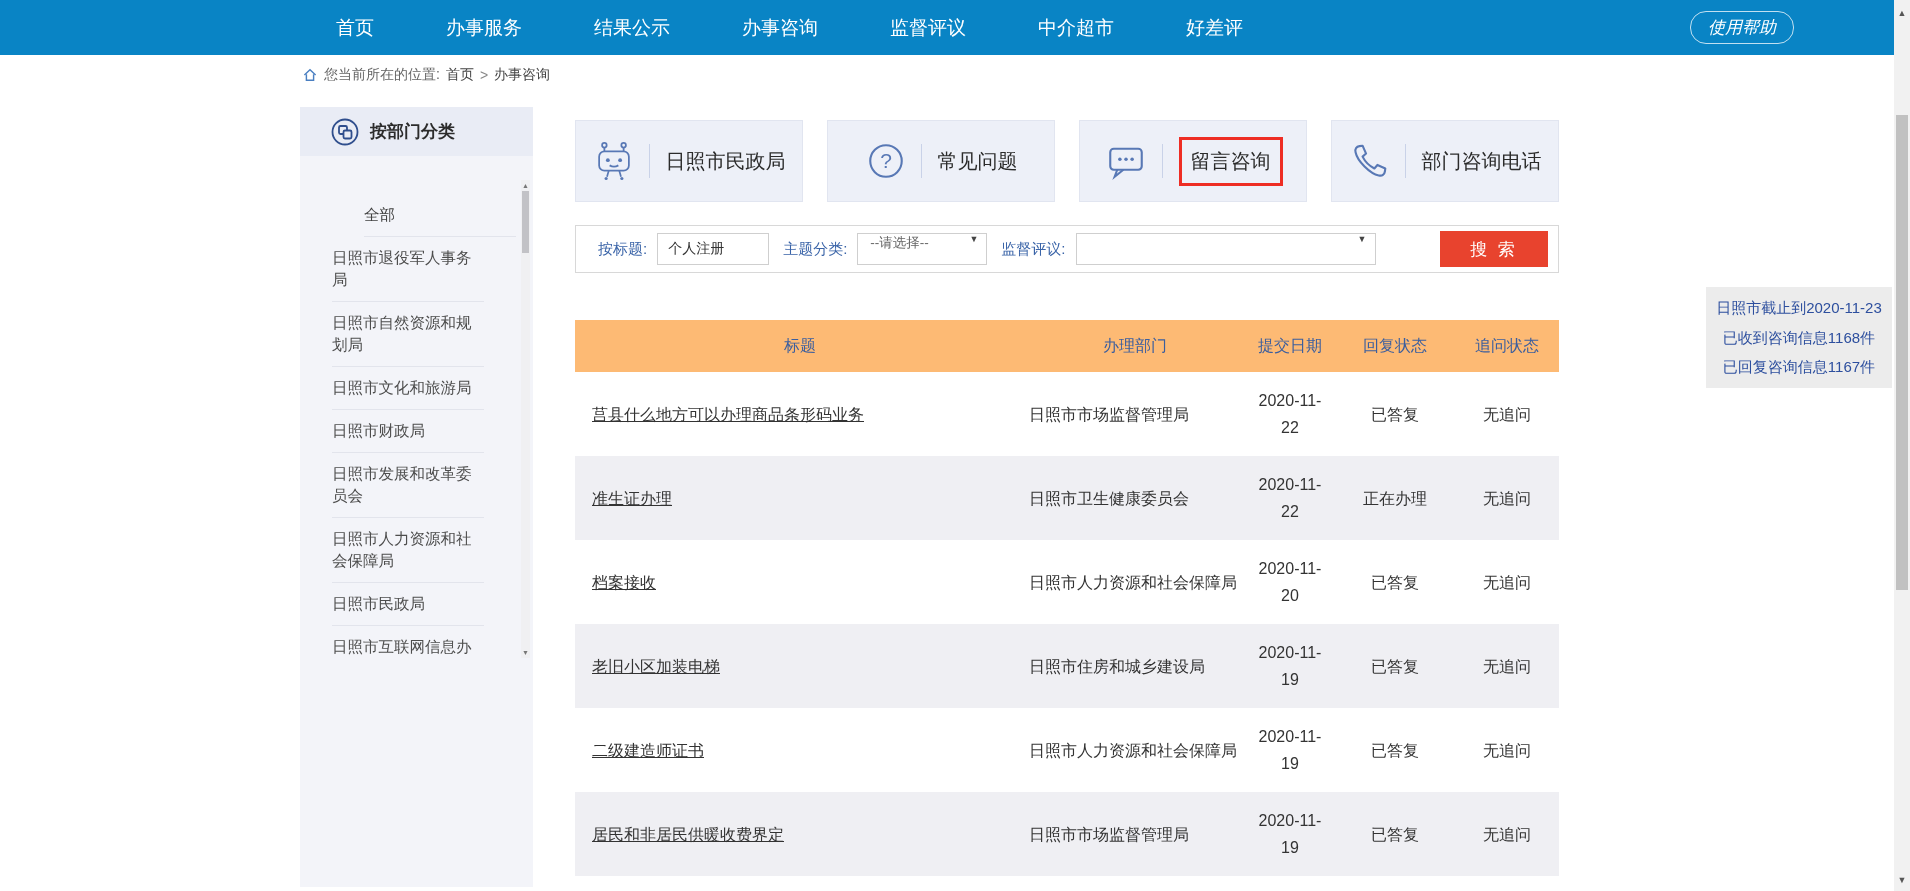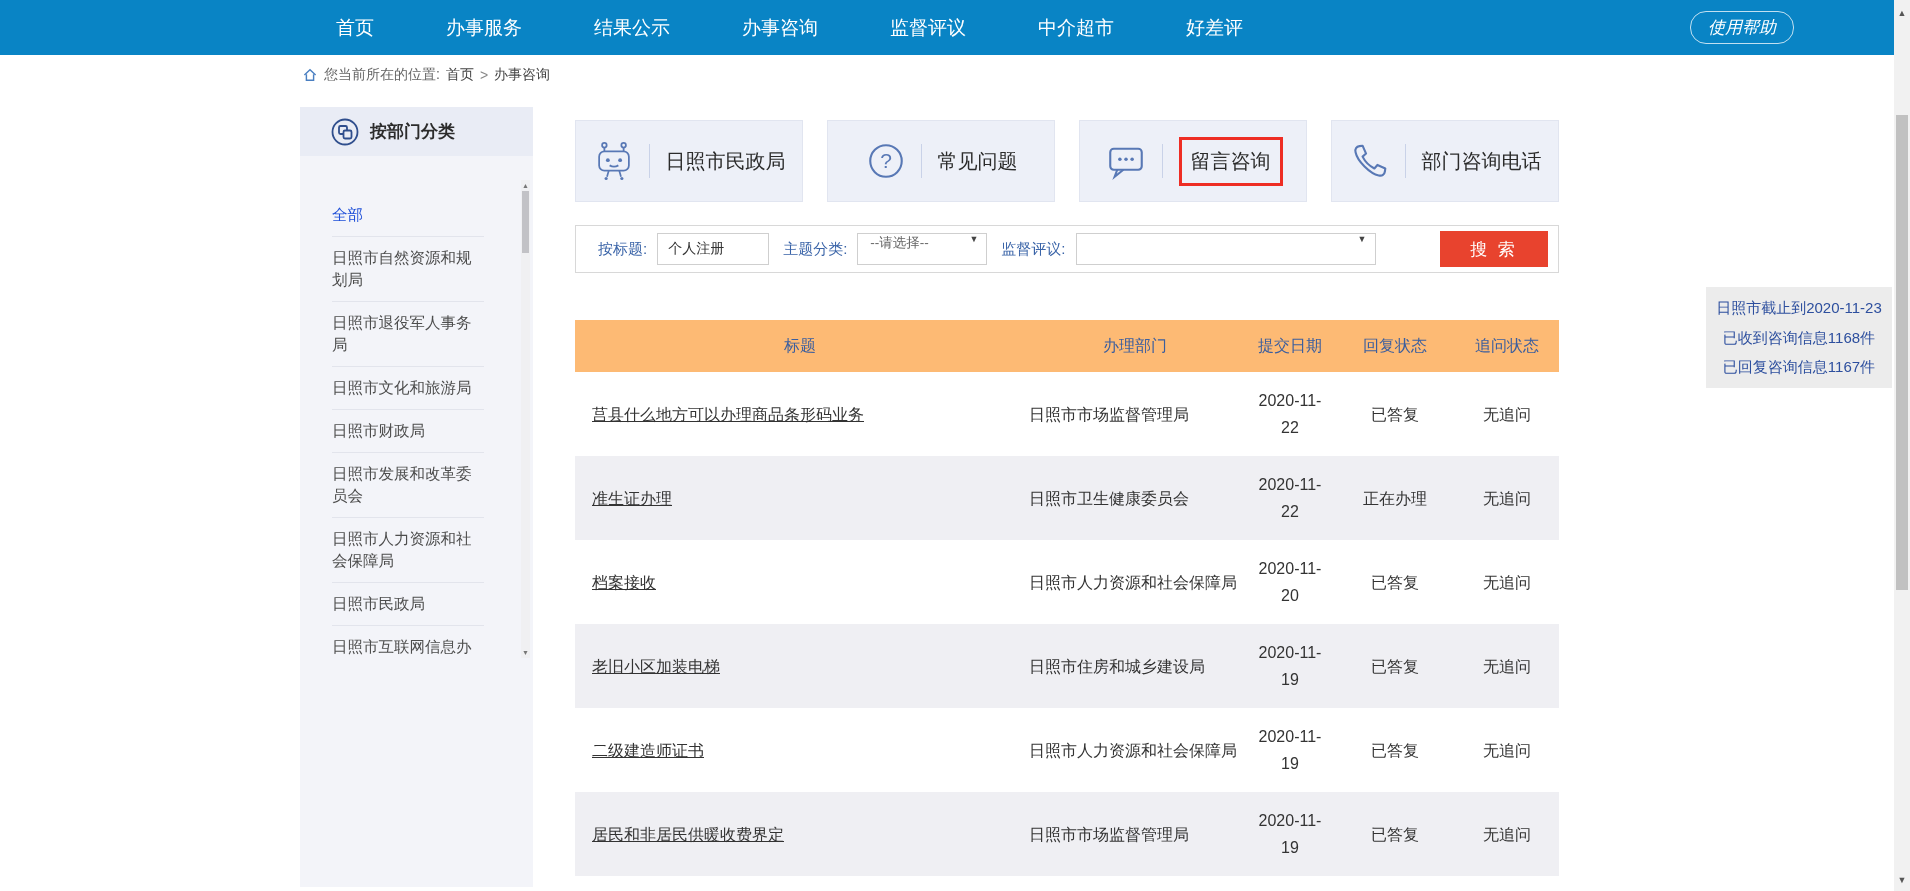--- a/index.html
+++ b/index.html
@@ -51,21 +51,21 @@
     height:49px; background:#e9ecf5; display:flex; align-items:center; padding-left:30px;
   }
   .sidebar-header svg { margin-right:10px; }
   .sidebar-header .t { font-size:17px; font-weight:bold; color:#2c2c2c; }
   .dept-list { position:absolute; left:0; top:75px; width:212px; padding:12px 0 0 32px; }
   .dept-item {
     font-size:15.5px; color:#4d4d4d; line-height:22px; padding:10px 0;
     border-bottom:1px solid #e2e4ec; width:152px; cursor:pointer;
   }
   .dept-item:last-child { border-bottom:none; }
-  .dept-item.active { color:#1d4ed8; }
+  .dept-item.active { color:#404040;margin-left:32px; }
   .side-scrollbar {
     position:absolute; right:3px; top:73px; width:9px; height:478px; background:#f0f0f2;
   }
   .side-scrollbar .thumb {
     position:absolute; left:1px; top:11px; width:7px; height:62px; background:#c2c2c6;
   }
   .side-arrow { position:absolute; left:0; width:9px; text-align:center; font-size:7px; color:#777; }
 
   
   .main { position:absolute; left:575px; top:120px; width:984px; }
@@ -165,22 +165,22 @@
   <div class="sidebar-header">
     <svg width="30" height="30" viewBox="0 0 30 30">
       <circle cx="15" cy="15" r="12.5" fill="none" stroke="#2f4e8d" stroke-width="1.8"></circle>
       <rect x="9" y="9" width="8" height="8" rx="1.5" fill="none" stroke="#2f4e8d" stroke-width="1.8"></rect>
       <rect x="13.5" y="13.5" width="8" height="8" rx="1.5" fill="#e9ecf5" stroke="#2f4e8d" stroke-width="1.8"></rect>
     </svg>
     <span class="t">按部门分类</span>
   </div>
   <div class="dept-list">
     <div class="dept-item active">全部</div>
+    <div class="dept-item">日照市退役军人事务局</div>
     <div class="dept-item">日照市自然资源和规划局</div>
-    <div class="dept-item">日照市退役军人事务局</div>
     <div class="dept-item">日照市文化和旅游局</div>
     <div class="dept-item">日照市财政局</div>
     <div class="dept-item">日照市发展和改革委员会</div>
     <div class="dept-item">日照市人力资源和社会保障局</div>
     <div class="dept-item">日照市民政局</div>
     <div class="dept-item">日照市互联网信息办</div>
   </div>
   <div class="side-scrollbar">
     <div class="side-arrow" style="top:2px;">▲</div>
     <div class="thumb"></div>

